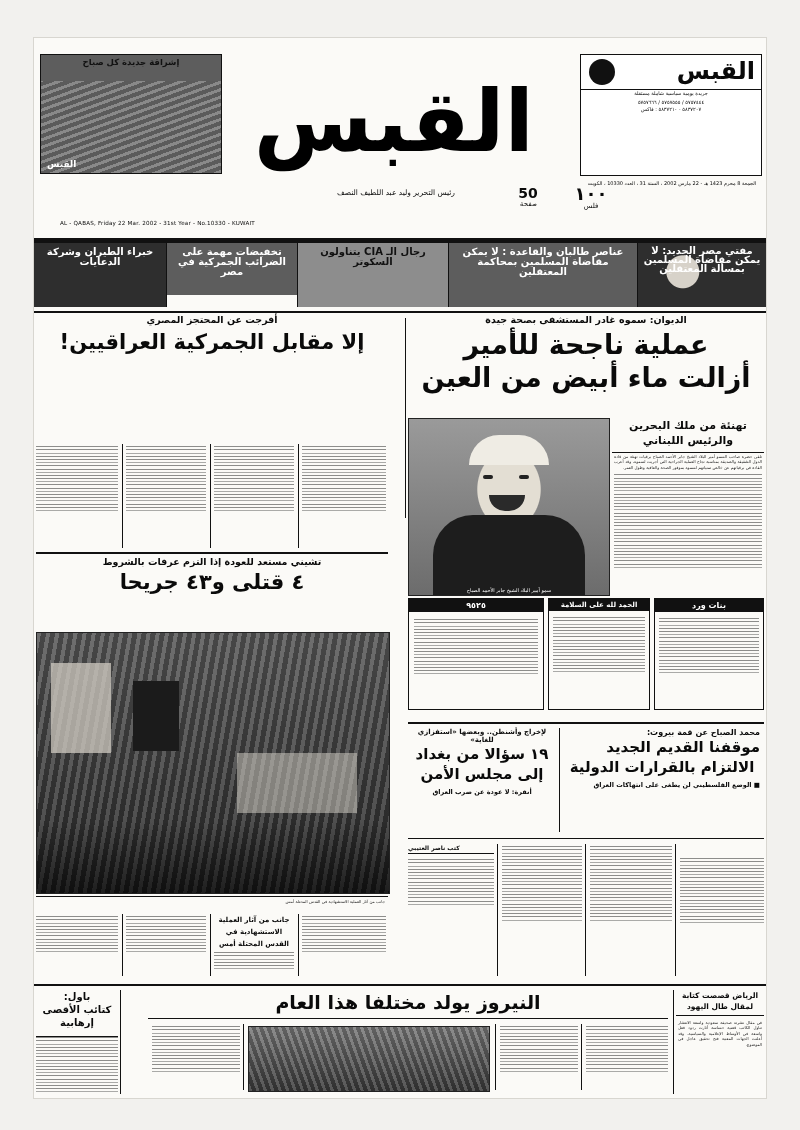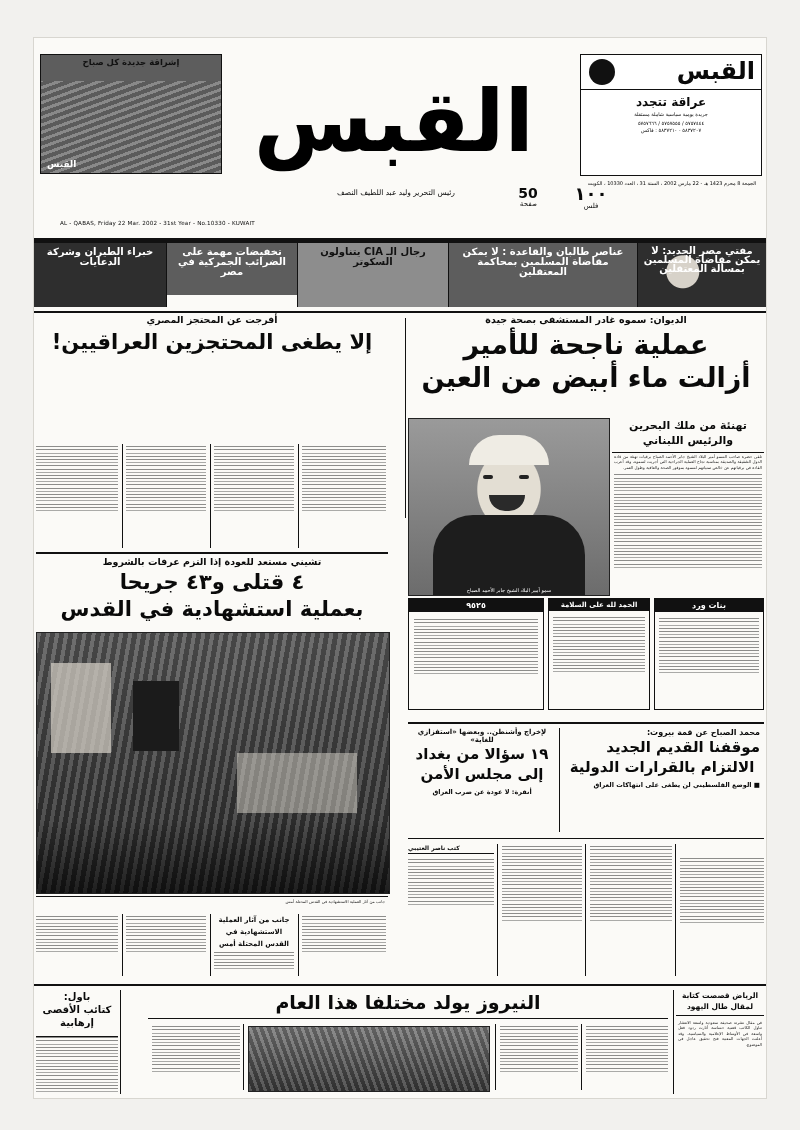--- a/index.html
+++ b/index.html
@@ -103,21 +103,20 @@
       </div>
 
       <div class="logo-sub">رئيس التحرير وليد عبد اللطيف النصف</div>
       <div class="latin">AL - QABAS, Friday 22 Mar. 2002 - 31st Year - No.10330 - KUWAIT</div>
 
       <div class="nameplate">
         <div class="np-top">
           <div class="np-dot"></div>
           <div class="np-logo">القبس</div>
         </div>
-        <div class="np-title">عراقة تتجدد</div>
         <div class="np-lines">جريدة يومية سياسية شاملة مستقلة</div>
         <div class="np-phones" style="white-space:pre-line">٥٧٥٧٤٤٤ / ٥٧٥٧٥٥٥ / ٥٧٥٧٦٦٦
 ٥٨٣٧٢٠٧ - ٥٨٣٧٢١٠ : فاكس</div>
       </div>
       <div class="dateline">الجمعة 8 محرم 1423 هـ - 22 مارس 2002 ، السنة 31 ، العدد 10330 ، الكويت</div>
     </div>
 
     <div class="hline" style="left:0;top:200px;width:732px;height:3px;"></div>
 
     <div class="stripband" style="top:203px;height:68px;">
@@ -204,21 +203,21 @@
         <div style="position:absolute;left:24px;right:24px;top:96px;height:80px;background:#1d1d1d;border-radius:40px 40px 0 0;"></div>
         <div style="position:absolute;left:60px;right:60px;top:16px;height:30px;background:#efece4;border-radius:30px 30px 0 0;"></div>
         <div style="position:absolute;left:74px;top:56px;width:10px;height:4px;background:#222;border-radius:2px;"></div>
         <div style="position:absolute;left:110px;top:56px;width:10px;height:4px;background:#222;border-radius:2px;"></div>
         <div style="position:absolute;left:80px;top:76px;width:36px;height:16px;background:#2a2a2a;border-radius:0 0 16px 16px;"></div>
         <div class="ph-cap">سمو أمير البلاد الشيخ جابر الأحمد الصباح</div>
       </div>
 
       <div class="blk" style="left:2px;top:0;width:352px;">
         <div class="kicker" style="padding-bottom:4px;">أفرجت عن المحتجز المصري</div>
-        <div class="h2">إلا يطغى المحتجزين العراقيين!</div>
+        <div class="h2">إلا مقابل الجمركية العراقيين!</div>
       </div>
 
 
       <div class="blk" style="left:2px;top:130px;width:352px;height:108px;">
         <div class="vline" style="left:86px;top:0;height:104px;"></div>
         <div class="vline" style="left:174px;top:0;height:104px;"></div>
         <div class="vline" style="left:262px;top:0;height:104px;"></div>
         <div class="blk faux" style="left:0;top:0;width:82px;">
           <div class="faux-line"></div>
             <div class="faux-line"></div>
@@ -310,21 +309,20 @@
           <div class="faux-line"></div>
             <div class="faux-line"></div>
             <div class="faux-line s"></div>
         </div>
       </div>
 
       <div class="hline" style="left:2px;top:238px;width:352px;height:2px;"></div>
       <div class="blk" style="left:2px;top:242px;width:352px;">
         <div class="kicker" style="padding-bottom:2px;">تشيني مستعد للعودة إذا التزم عرفات بالشروط</div>
         <div class="h2">٤ قتلى و٤٣ جريحا</div>
-        <div class="h2">بعملية استشهادية في القدس</div>
       </div>
     </div>
 
     <div class="blk" style="right:2px;top:560px;width:356px;height:118px;">
       <div class="blk" style="right:0;top:0;width:110px;border:1px solid #111;height:112px;">
         <div class="boxhd">بنات ورد</div>
         <div class="faux" style="padding:4px 4px 0;">
           <div class="faux-line"></div>
             <div class="faux-line"></div>
             <div class="faux-line s"></div>

